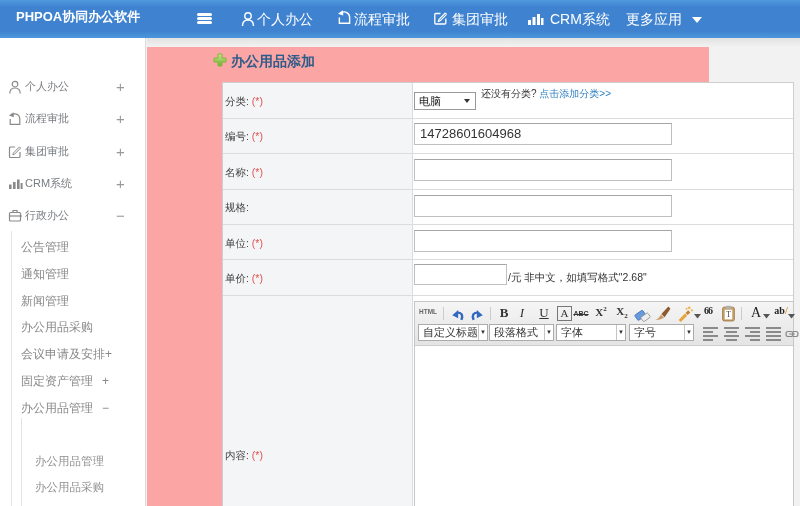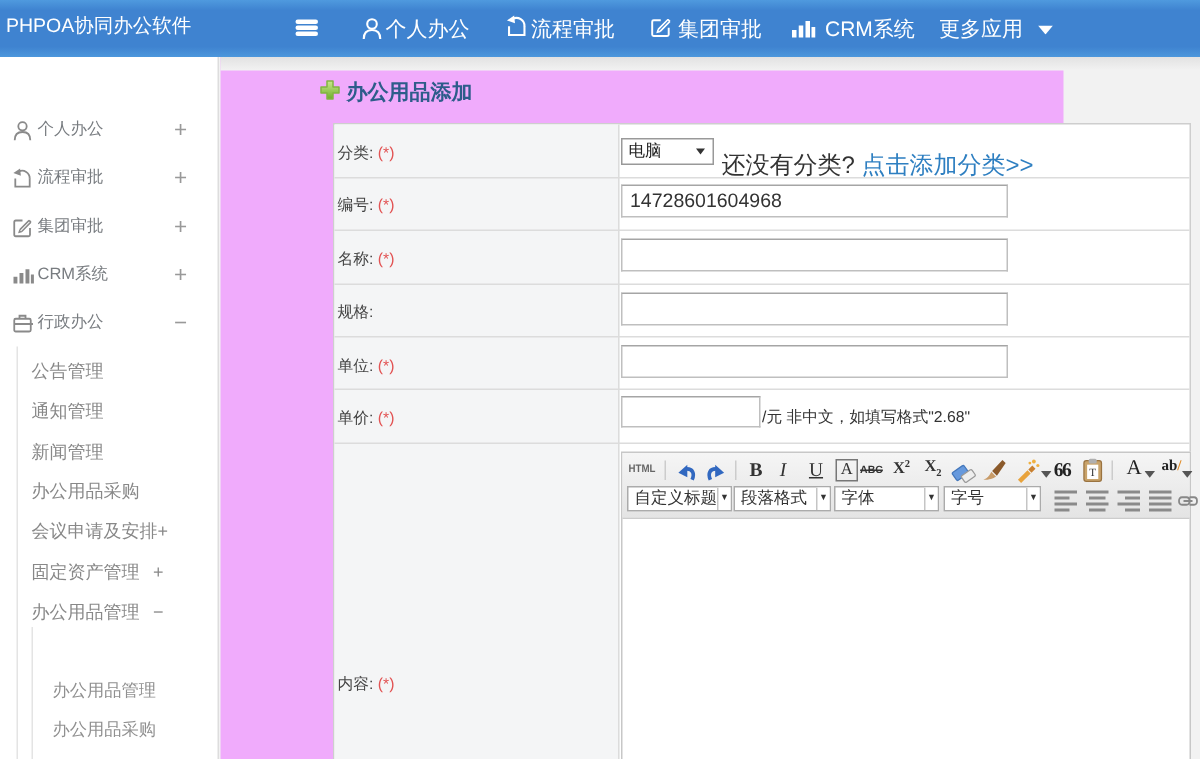--- a/index.html
+++ b/index.html
@@ -1,35 +1,35 @@
 <!DOCTYPE html>
 <html><head>
 <meta charset="utf-8">
 <style>
 html,body{margin:0;padding:0;}
 body{width:800px;height:506px;overflow:hidden;position:relative;font-family:"Liberation Sans",sans-serif;background:#f2f2f2;}
 .abs{position:absolute;}
 
 #topbar{position:absolute;left:0;top:0;width:800px;height:38px;background:linear-gradient(180deg,#4f9ade 0%,#3f83d0 18%,#3f83d0 82%,#4c97dc 100%);}
-#brand{position:absolute;left:4px;top:0;height:51px;line-height:34px;color:#fff;font-size:13px;font-weight:normal;}
+#brand{position:absolute;left:16px;top:0;height:51px;line-height:34px;color:#fff;font-size:13px;font-weight:bold;}
 .navtxt{position:absolute;top:0;height:38px;line-height:38px;color:#fff;font-size:14px;}
 
 .hbar{position:absolute;width:15px;height:2.5px;background:#fff;border-radius:2px;left:197px;}
 
 #sidebar{position:absolute;left:0;top:38px;width:146px;height:468px;background:#fff;border-right:1px solid #ddd;box-sizing:border-box;}
 .m1{position:absolute;left:0;width:146px;height:33px;color:#787c80;font-size:11px;}
 .m1 .t{position:absolute;left:25px;top:0;line-height:33px;}
 .m1 .pm{position:absolute;left:116px;top:0;line-height:33px;font-size:15px;color:#999;font-weight:200;}
 .m1 svg{position:absolute;left:8px;top:10px;}
 .m2{position:absolute;left:21px;color:#888;font-size:12px;line-height:27px;height:27px;}
 .m3{position:absolute;left:35px;color:#909090;font-size:11.5px;line-height:27px;height:27px;}
 .guide1{position:absolute;left:11px;top:193px;width:1px;height:275px;background:#e4e4e4;}
 .guide2{position:absolute;left:21px;top:380px;width:1px;height:88px;background:#e4e4e4;}
 
-#content{position:absolute;left:147px;top:38px;width:562px;height:468px;background:#f0abfc;}
+#content{position:absolute;left:147px;top:38px;width:562px;height:468px;background:#fca5a5;}
 #topshadow{position:absolute;left:0;top:0;width:653px;height:9px;background:linear-gradient(180deg,#e2e2e2,#f2f2f2);}
 #title{position:absolute;left:84px;top:15px;font-size:14px;font-weight:bold;color:#2d5c8a;}
 
 #ftable{position:absolute;left:75px;top:44px;width:572px;height:430px;border:1px solid #cecece;box-sizing:border-box;background:#fff;}
 .lblcol{position:absolute;left:0;top:0;width:190px;height:428px;background:#f4f5f6;border-right:1px solid #dcdcdc;box-sizing:border-box;}
 .rowline{position:absolute;left:0;width:570px;height:1px;background:#dcdcdc;}
 .flabel{position:absolute;left:2px;font-size:10.5px;color:#444;}
 .req{color:#e25353;}
 .finput{position:absolute;background:#fff;border:1px solid #bfbfbf;border-top-color:#a5a5a5;box-sizing:border-box;font-size:13px;color:#333;line-height:20px;padding-left:5px;}
 
@@ -162,21 +162,21 @@
 
     <div class="flabel" style="top:12px">分类: <span class="req">(*)</span></div>
     <div class="flabel" style="top:47px">编号: <span class="req">(*)</span></div>
     <div class="flabel" style="top:83px">名称: <span class="req">(*)</span></div>
     <div class="flabel" style="top:118px">规格:</div>
     <div class="flabel" style="top:154px">单位: <span class="req">(*)</span></div>
     <div class="flabel" style="top:189px">单价: <span class="req">(*)</span></div>
     <div class="flabel" style="top:366px">内容: <span class="req">(*)</span></div>
 
     <div class="abs" style="left:191px;top:9px;width:62px;height:18px;border:1px solid #999;background:#fff;box-sizing:border-box;font-size:11px;color:#222;line-height:16px;padding-left:4px">电脑<span style="position:absolute;right:5px;top:6px;width:0;height:0;border-left:3.5px solid transparent;border-right:3.5px solid transparent;border-top:4.5px solid #333"></span></div>
-    <div class="abs" style="left:258px;top:17px;font-size:16px;color:#333">还没有分类? <span style="color:#2e7fc1">点击添加分类&gt;&gt;</span></div>
+    <div class="abs" style="left:258px;top:4px;font-size:10px;color:#333">还没有分类? <span style="color:#2e7fc1">点击添加分类&gt;&gt;</span></div>
 
     <div class="finput" style="left:191px;top:40px;width:258px;height:22px;">14728601604968</div>
 
     <div class="finput" style="left:191px;top:76px;width:258px;height:22px;"></div>
     <div class="finput" style="left:191px;top:112px;width:258px;height:22px;"></div>
     <div class="finput" style="left:191px;top:147px;width:258px;height:22px;"></div>
 
     <div class="finput" style="left:191px;top:181px;width:93px;height:21px;"></div>
     <div class="abs" style="left:285px;top:188px;font-size:10.5px;color:#333">/元 非中文，如填写格式"2.68"</div>
   </div>
@@ -213,21 +213,21 @@
       <svg class="ti" style="left:261px" width="16" height="16" viewBox="0 0 16 16">
           <path d="M2 14 L8 8 L10 10 L4 16 Z" fill="#e8a33d"></path>
           <path d="M8.5 7.5 L11 5 L13 7 L10.5 9.5 Z" fill="#c87f2f"></path>
           <circle cx="12" cy="2.5" r="1.2" fill="#f0b040"></circle>
           <circle cx="14.5" cy="5" r="1" fill="#f0b040"></circle>
           <circle cx="9.5" cy="3.5" r="0.9" fill="#f0b040"></circle>
         </svg>
       <svg class="abs" style="left:279px;top:12px" width="7" height="5" viewBox="0 0 7 5">
           <path d="M0 0 L7 0 L3.5 4.5 Z" fill="#555"></path>
         </svg>
-      <div class="ti" style="left:284px;font-size:13px;font-weight:bold;color:#222;font-family:'Liberation Serif',serif;top:3px;letter-spacing:-1px">66</div>
+      <div class="ti" style="left:284px;font-size:10px;font-weight:bold;color:#222;font-family:'Liberation Serif',serif;top:3px;letter-spacing:-1px">66</div>
       <svg class="ti" style="left:305px" width="16" height="16" viewBox="0 0 16 16">
           <rect x="2" y="2" width="11" height="13" rx="1.5" fill="#c9a36a" stroke="#9a7340" stroke-width="0.8"></rect>
           <rect x="4" y="4.5" width="7" height="9" fill="#fff"></rect>
           <rect x="5" y="0.8" width="5" height="3" rx="1" fill="#b0b0b0"></rect>
           <text x="7.5" y="11.5" font-size="7" text-anchor="middle" fill="#333" font-family="Liberation Serif">T</text>
         </svg>
       <div class="tsep" style="left:326px"></div>
       <div class="ti" style="left:332px;font-size:14px;color:#222;font-family:'Liberation Serif',serif">A</div>
       <svg class="abs" style="left:348px;top:12px" width="7" height="5" viewBox="0 0 7 5">
           <path d="M0 0 L7 0 L3.5 4.5 Z" fill="#555"></path>

